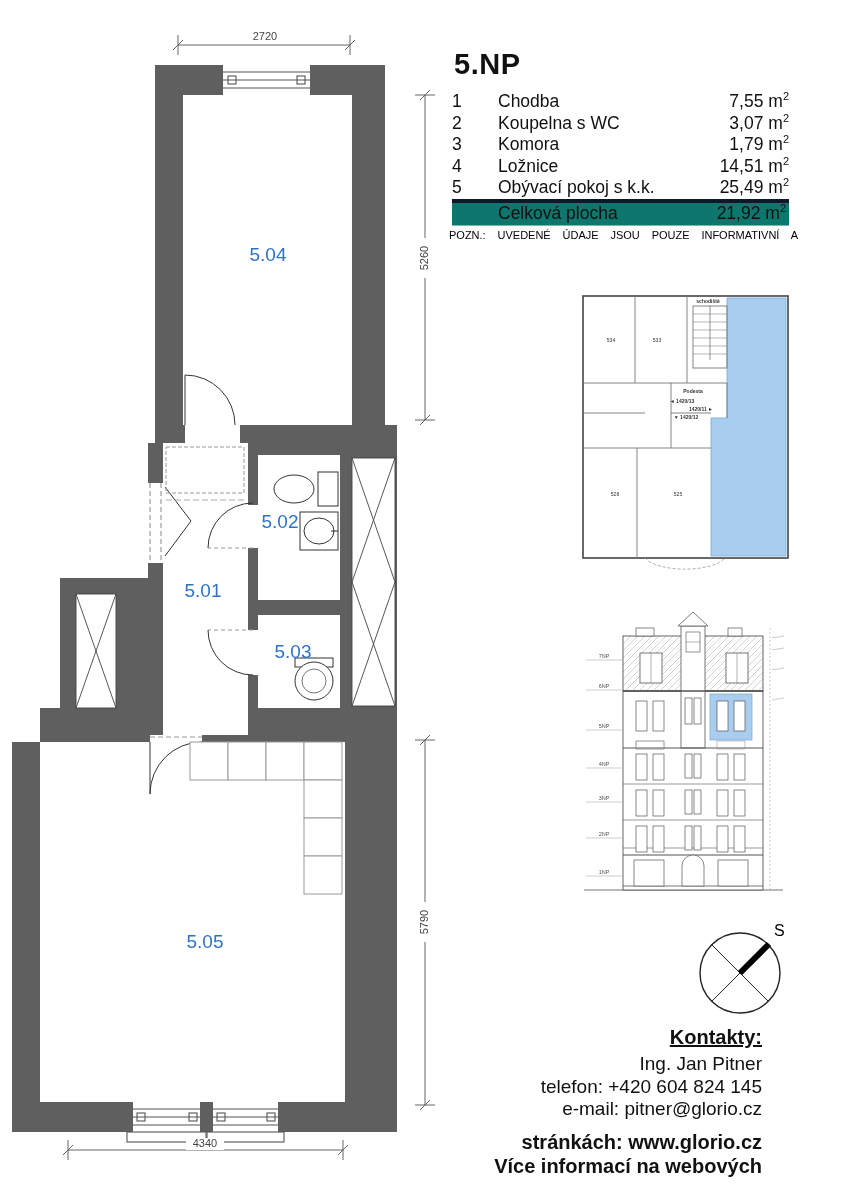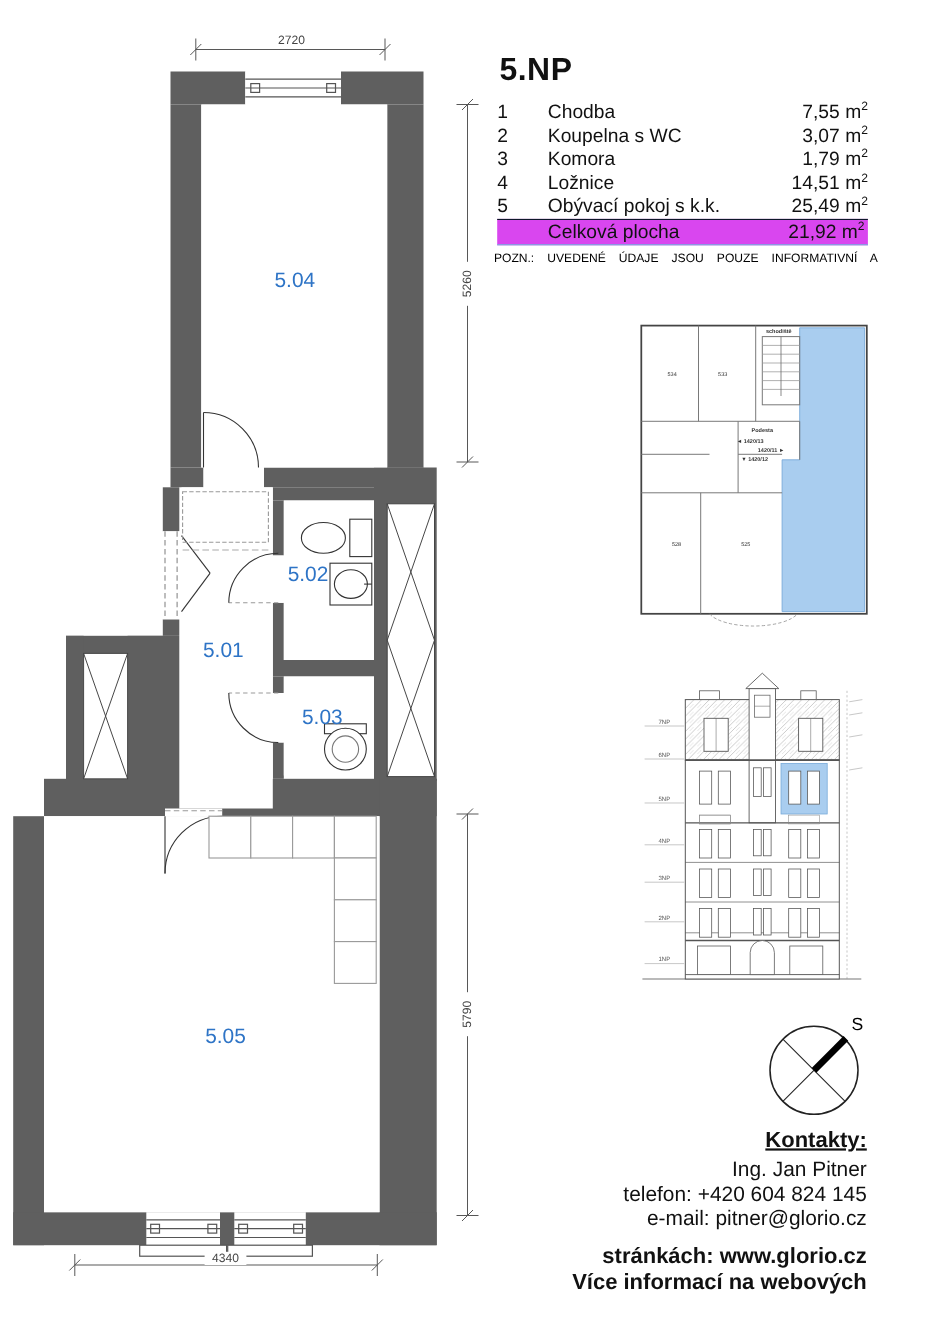--- a/index.html
+++ b/index.html
@@ -7,27 +7,27 @@
   #canvas{position:relative;width:848px;height:1200px;background:#fff;overflow:hidden;}
   .abs{position:absolute;}
   
   #legend{left:452px;top:48px;width:337px;}
   #legend .title{font-size:29px;font-weight:700;letter-spacing:.5px;margin:0 0 10px 2px;}
   .lrow{display:flex;align-items:center;height:21.5px;font-size:17.5px;}
   .lrow .num{width:46px;}
   .lrow .nm{flex:1;}
   .lrow .ar{text-align:right;white-space:nowrap;}
   .lrow sup{font-size:11px;line-height:0;}
-  .lrow.total{background:#d946ef;border-top:1px solid #0f172a;border-bottom:1px solid #79aede;height:22px;padding-right:3px;}
+  .lrow.total{background:#0f766e;border-top:4px solid #0f172a;border-bottom:1px solid #79aede;height:22px;padding-right:3px;}
   .lrow.total .num{width:46px;}
   
   #note{left:449px;top:228px;width:349px;font-size:11px;line-height:15px;color:#000;}
   #note .j{text-align:justify;text-align-last:justify;}
   
-  #contacts{left:455px;top:1026px;width:333px;text-align:right;}
+  #contacts{left:429px;top:1026px;width:333px;text-align:right;}
   #contacts .hd{font-size:20px;font-weight:700;text-decoration:underline;margin-bottom:4px;}
   #contacts .ln{font-size:19px;line-height:22.5px;}
   #contacts .web{font-size:20px;font-weight:700;line-height:24px;}
   #contacts .gap{height:9px;}
   svg{display:block;}
   text{font-family:"Liberation Sans", sans-serif;}
 </style>
 </head>
 <body>
 

